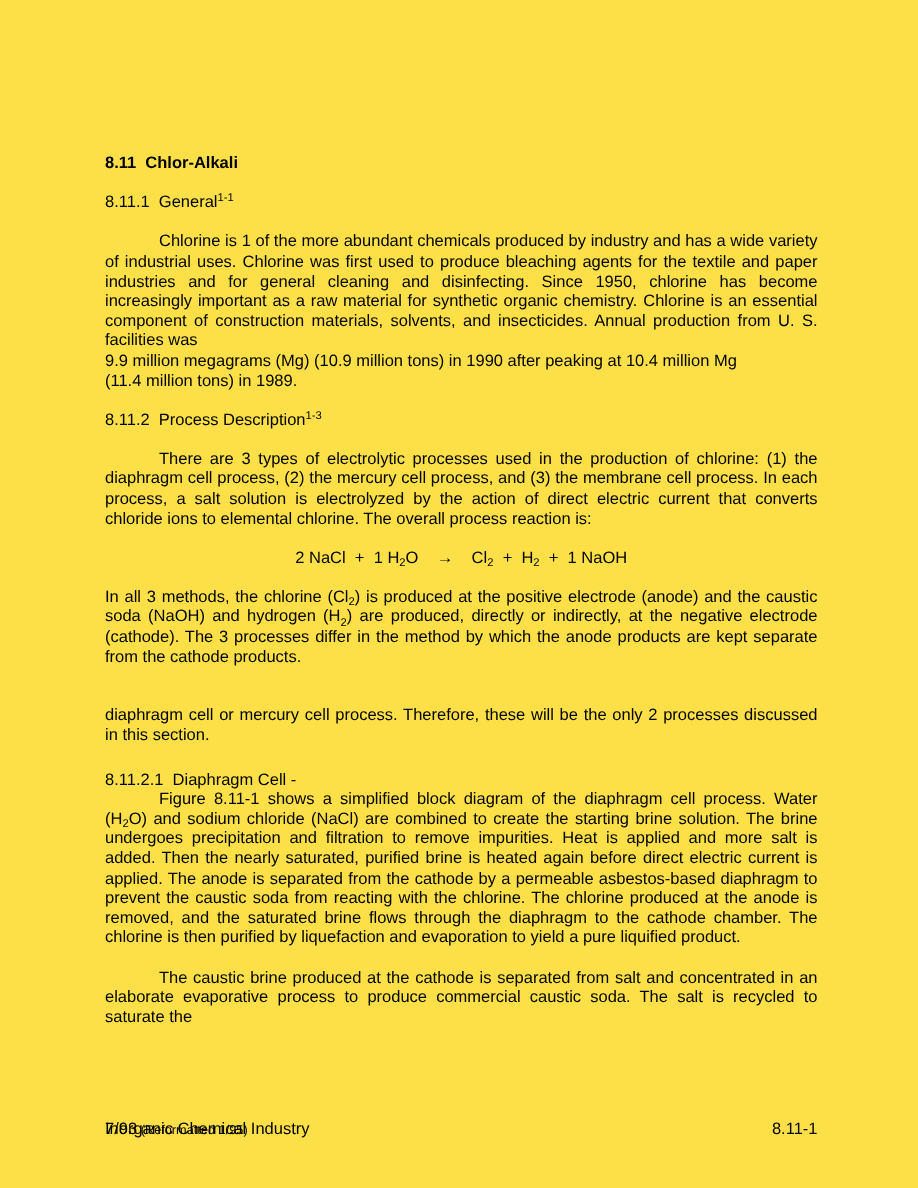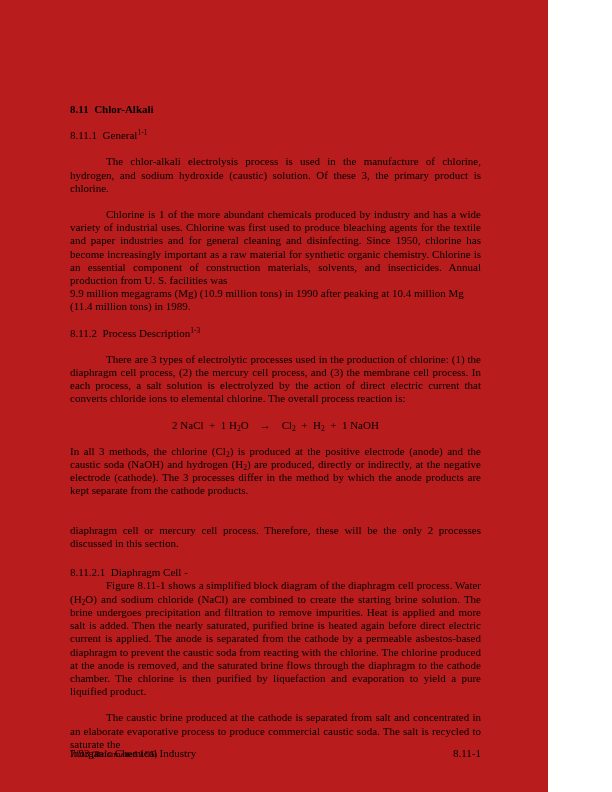--- a/index.html
+++ b/index.html
@@ -2,26 +2,26 @@
 <html><head>
 <meta charset="utf-8">
 <style>
   html, body {
     margin: 0;
     padding: 0;
     background: #ffffff;
   }
   .page {
     position: relative;
-    width: 548px;
+    width: 612px;
     height: 792px;
     box-sizing: border-box;
-    background: #b91c1c;
+    background: #fde047;
     color: #000000;
-    font-family: Liberation Serif, serif;
+    font-family: Liberation Sans, sans-serif;
     font-size: 11px;
     line-height: 13.2px;
     padding: 103px 67px 0 70px;
     overflow: hidden;
   }
   .h-bold {
     font-weight: bold;
     white-space: pre;
     margin: 0;
   }
@@ -87,21 +87,20 @@
 </style>
 </head>
 <body>
 
 <div class="page">
 
   <div class="h-bold">8.11  Chlor-Alkali</div>
 
   <div class="h-plain"><span>8.11.1  General</span><sup>1-1</sup></div>
 
-  <p class="body-par indent">The chlor-alkali electrolysis process is used in the manufacture of chlorine, hydrogen, and sodium hydroxide (caustic) solution.  Of these 3, the primary product is chlorine.</p>
 
   <p class="body-par indent"><span>Chlorine is 1 of the more abundant chemicals produced by industry and has a wide variety of industrial uses.  Chlorine was first used to produce bleaching agents for the textile and paper industries and for general cleaning and disinfecting.  Since 1950, chlorine has become increasingly important as a raw material for synthetic organic chemistry.  Chlorine is an essential component of construction materials, solvents, and insecticides.  Annual production from U. S. facilities was</span><br><span>9.9 million megagrams (Mg) (10.9 million tons) in 1990 after peaking at 10.4 million Mg</span><br><span>(11.4 million tons) in 1989.</span></p>
 
   <div class="h-plain"><span>8.11.2  Process Description</span><sup>1-3</sup></div>
 
   <p class="body-par indent">There are 3 types of electrolytic processes used in the production of chlorine:  (1) the diaphragm cell process, (2) the mercury cell process, and (3) the membrane cell process.  In each process, a salt solution is electrolyzed by the action of direct electric current that converts chloride ions to elemental chlorine.  The overall process reaction is:</p>
 
   <div class="equation"><span>2 NaCl  +  1 H</span><sub>2</sub><span>O    →    Cl</span><sub>2</sub><span>  +  H</span><sub>2</sub><span>  +  1 NaOH</span></div>
 
   <p class="body-par"><span>In all 3 methods, the chlorine (Cl</span><sub>2</sub><span>) is produced at the positive electrode (anode) and the caustic soda (NaOH) and hydrogen (H</span><sub>2</sub><span>) are produced, directly or indirectly, at the negative electrode (cathode).  The 3 processes differ in the method by which the anode products are kept separate from the cathode products.</span></p>

